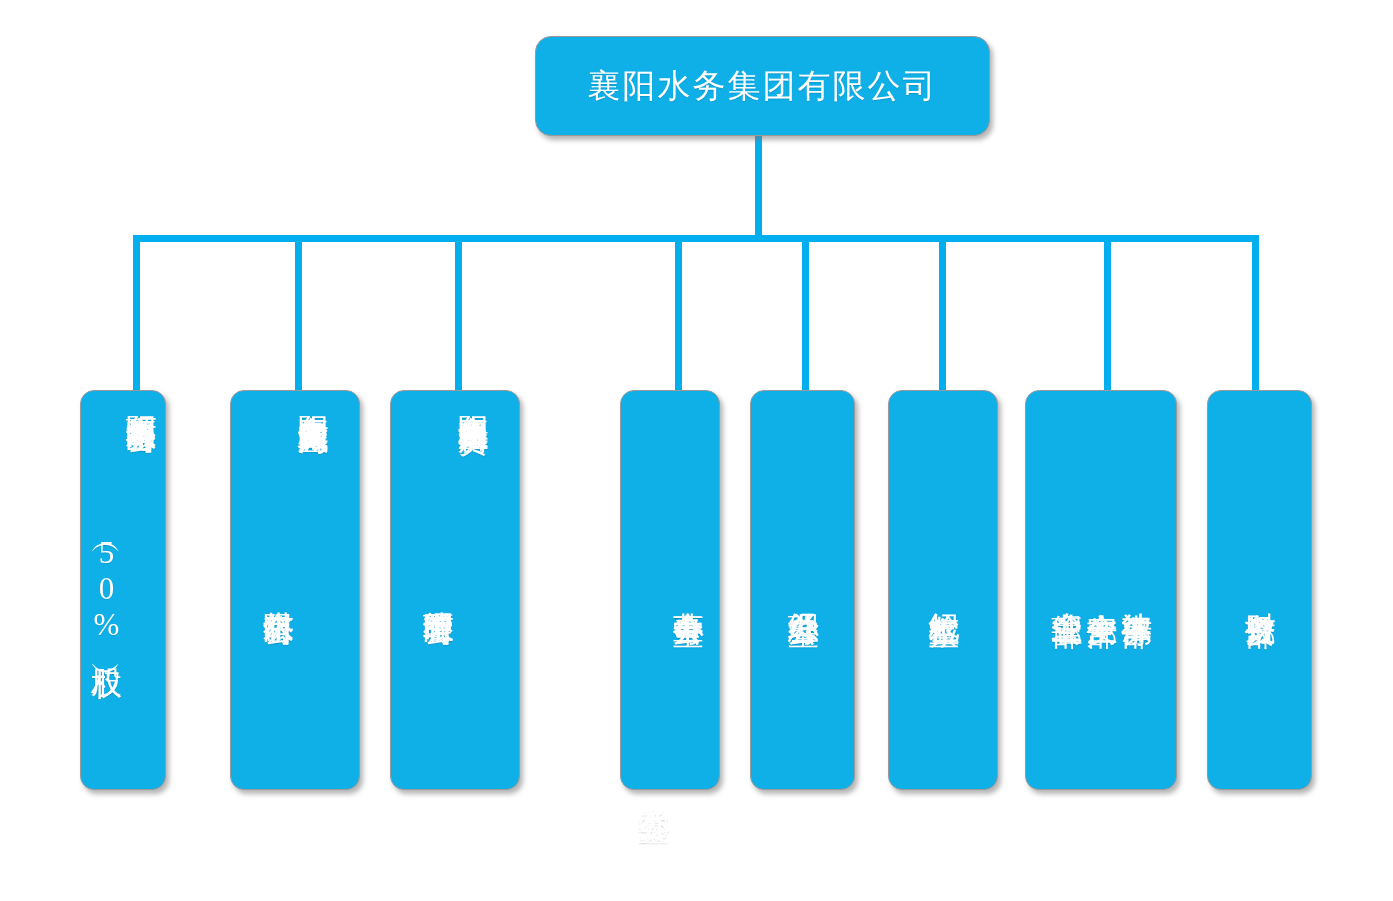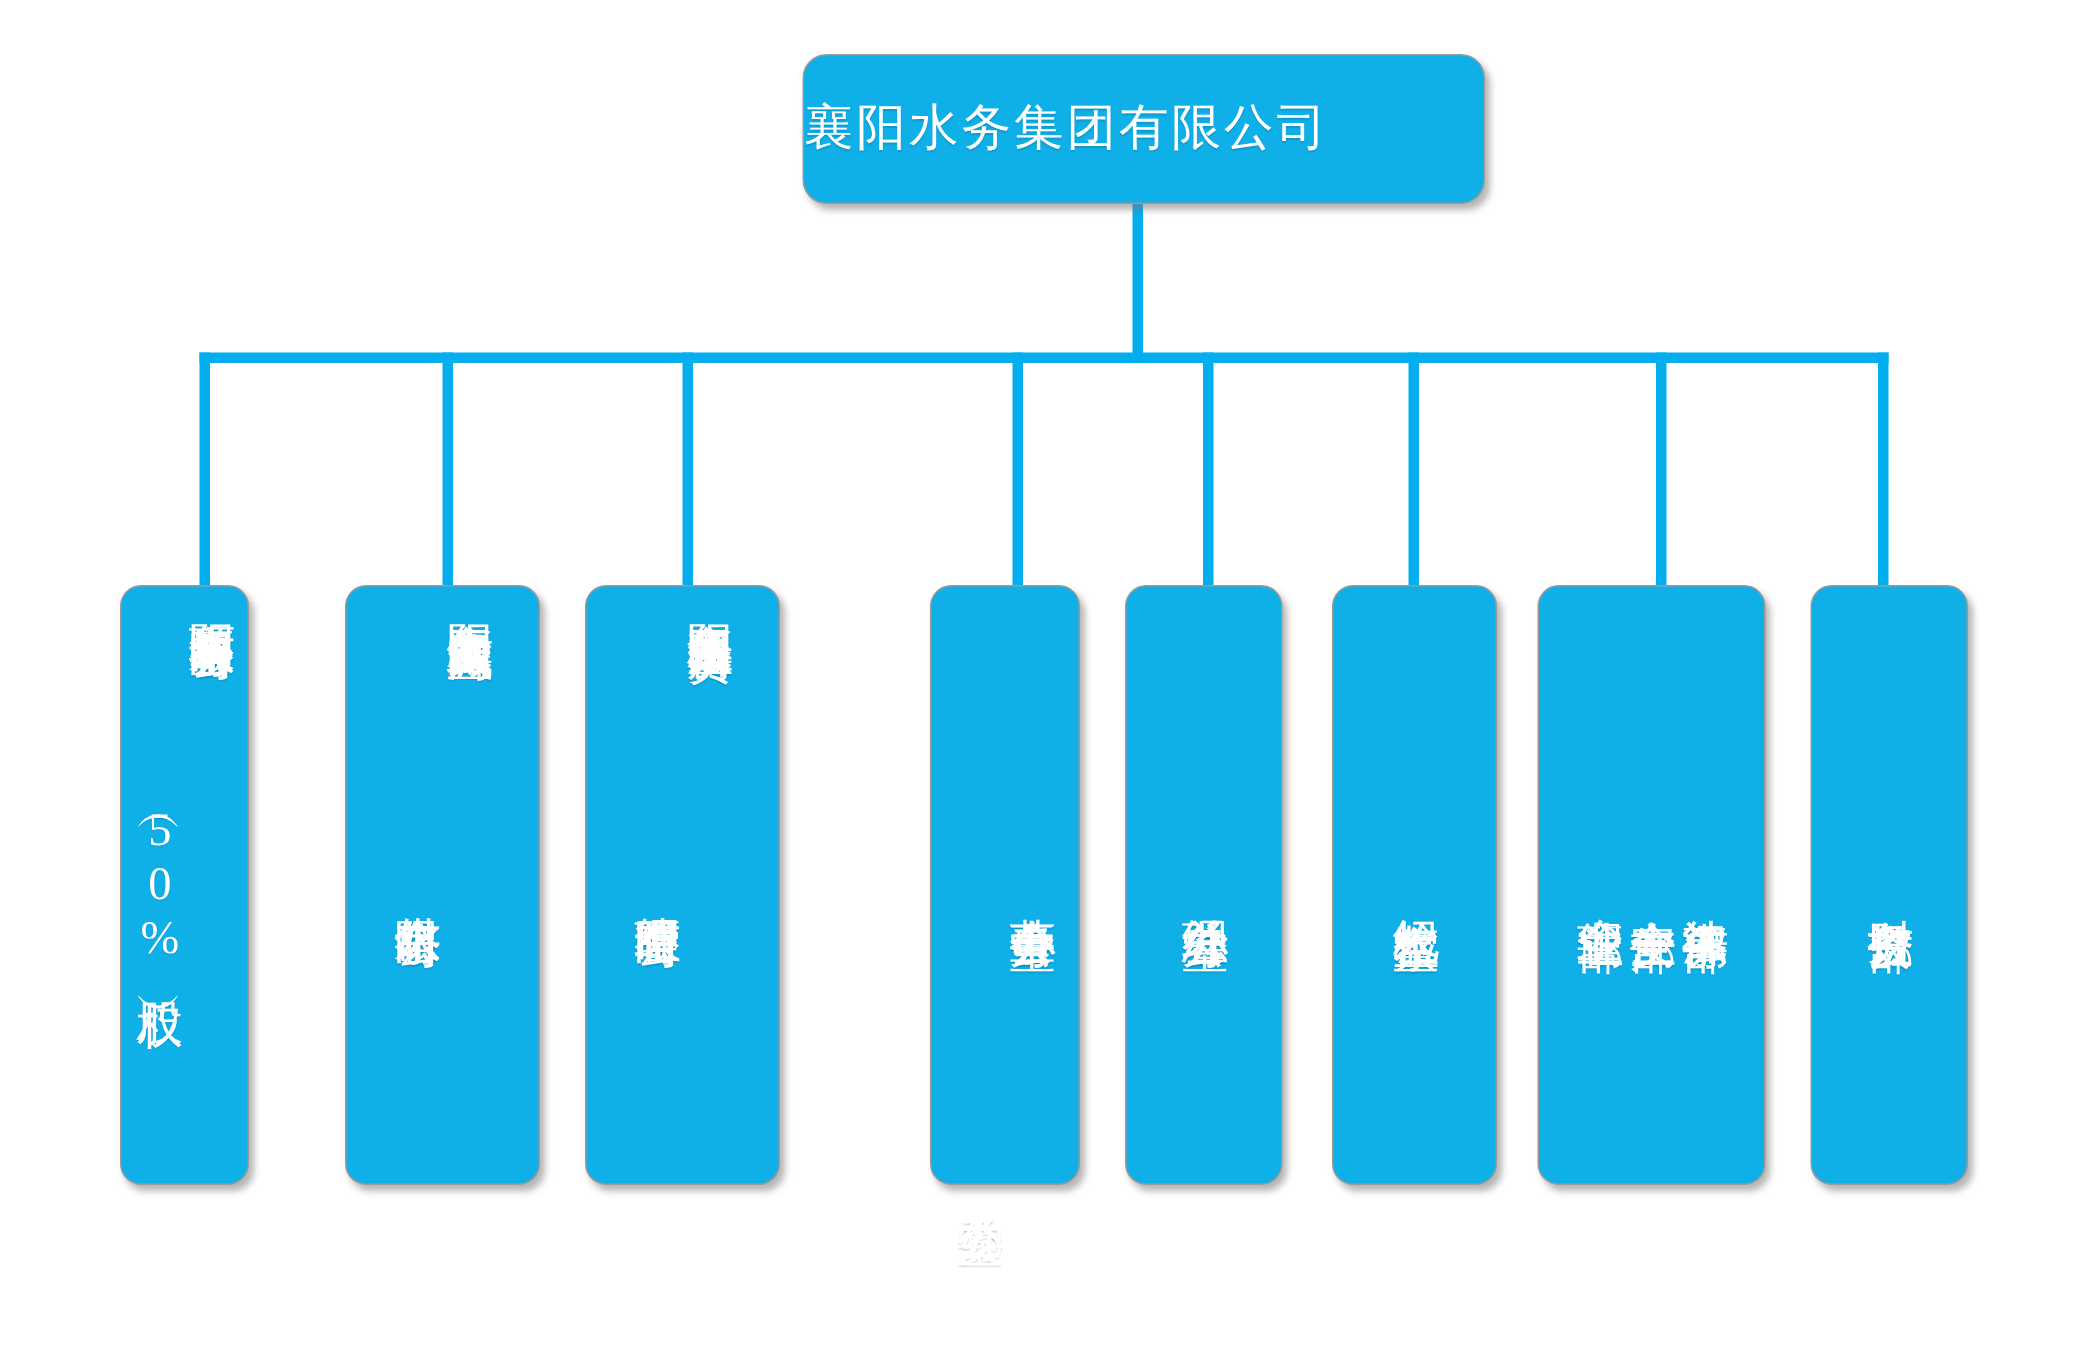--- a/index.html
+++ b/index.html
@@ -28,21 +28,21 @@
   
   .node {
     position: absolute;
     background: #0FAFE8;
     border: 1px solid #9a9a9a;
     border-radius: 14px;
     box-shadow: 3px 4px 5px rgba(120,120,120,0.55);
     box-sizing: border-box;
     display: flex;
     align-items: center;
-    justify-content: flex-start;
+    justify-content: center;
     color: #ffffff;
   }
 
   
   .node-root {
     border-radius: 16px;
   }
   .node-root .label-h {
     font-size: 33px;
     letter-spacing: 2px;

